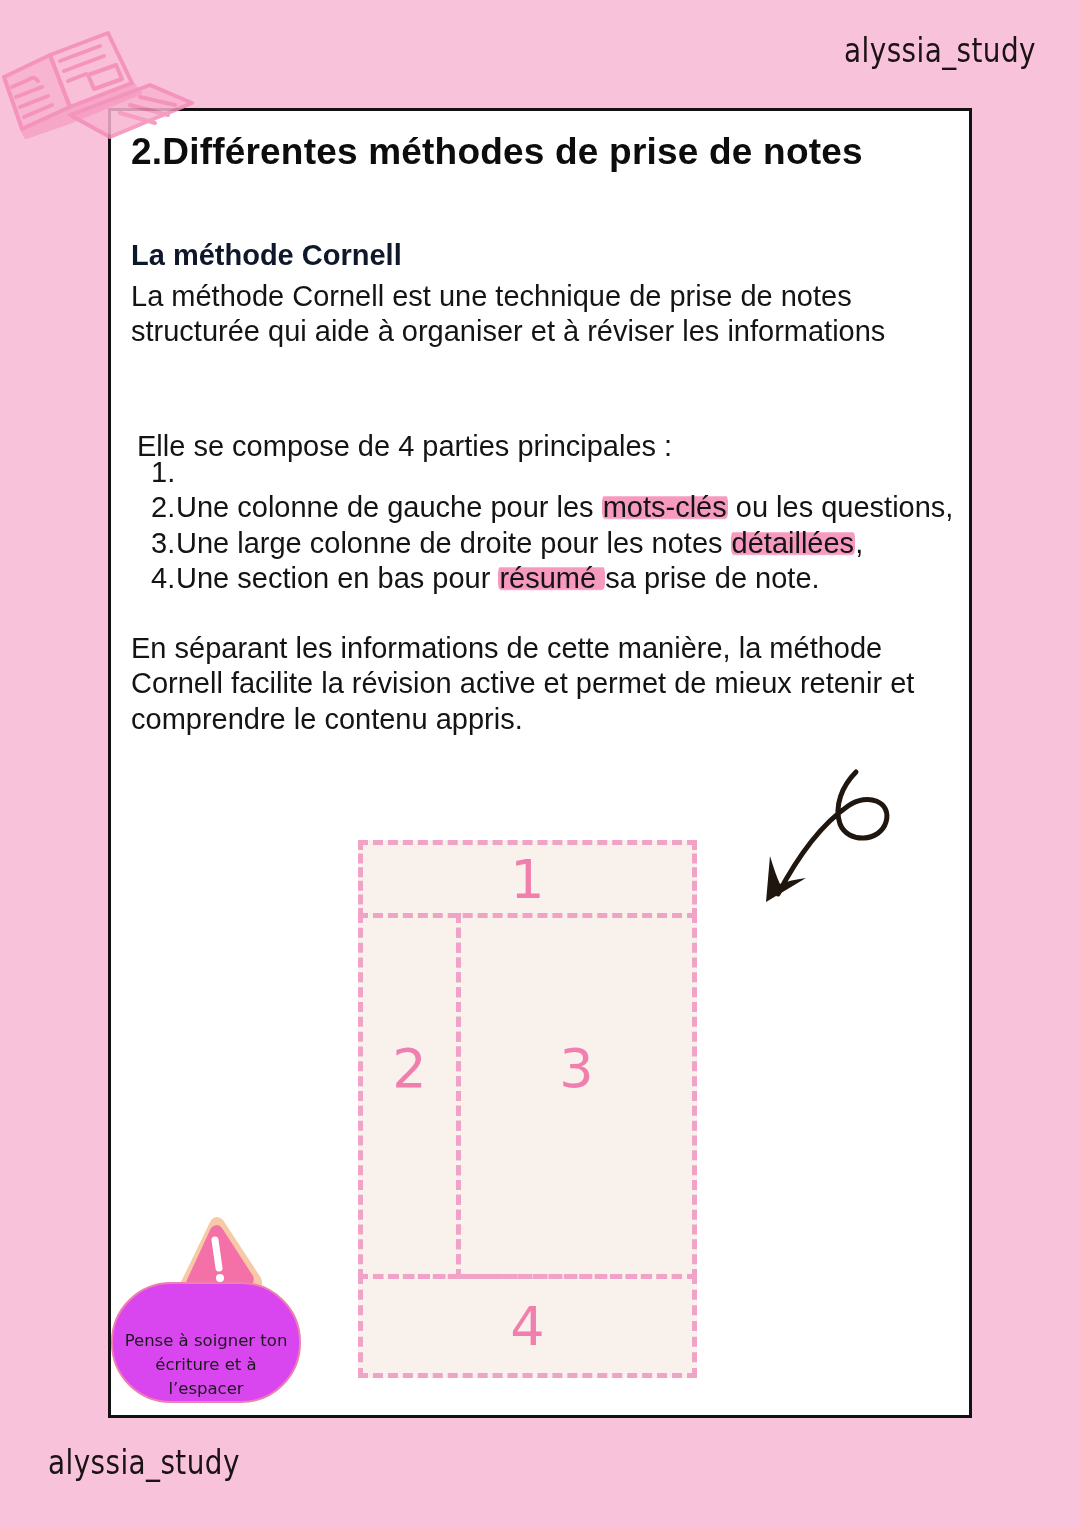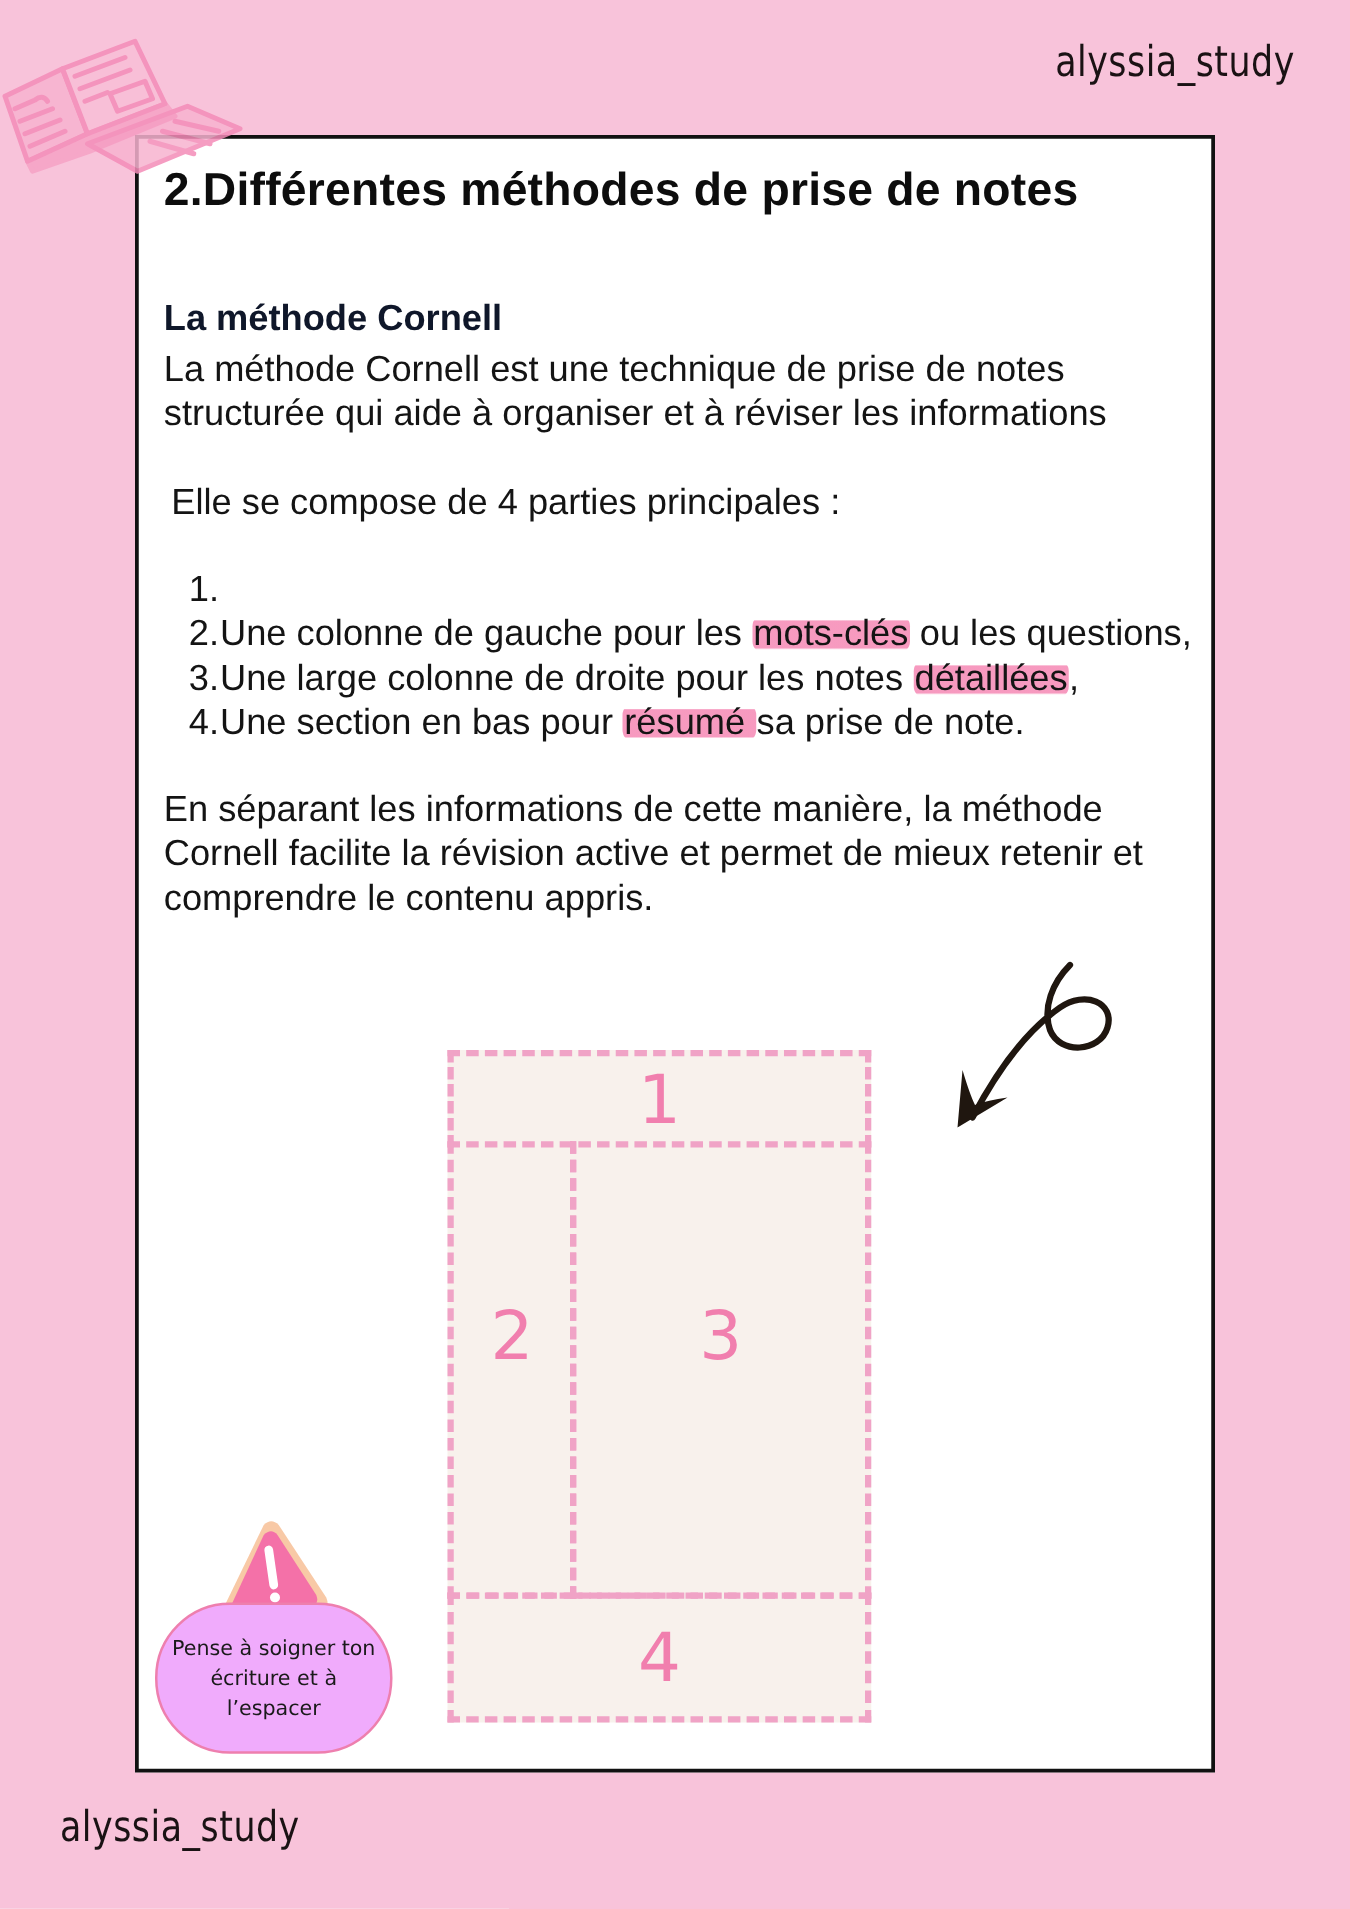--- a/index.html
+++ b/index.html
@@ -54,21 +54,21 @@
       color: #0f172a;
     }
     .body-text {
       position: absolute;
       left: 20px;
       font-size: 29px;
       line-height: 35.3px;
       color: #141414;
     }
     .intro { top: 168px; width: 800px; }
-    .intro .indent { padding-left: 6px; display: block; }
+    .intro .indent { padding-left: 6px; display: block; margin-top: 44px; }
     .list { top: 344px; left: 40px; list-style: none; }
     .list li { display: flex; }
     .list .num { width: 25px; flex: none; }
     .hl {
       background: linear-gradient(180deg, transparent 15%, rgba(244,120,170,0.75) 18%, rgba(244,120,170,0.75) 85%, transparent 90%);
       border-radius: 10px;
       padding: 0 1px;
     }
     .outro { top: 520px; width: 800px; }
 
@@ -98,26 +98,26 @@
     .cz-4 { left: 0; top: 434px; width: 339px; height: 104px; }
     .cz-2 span, .cz-3 span { margin-top: -50px; }
 
     .tip-warning {
       position: absolute;
       left: 60px; top: 1103px;
       width: 96px; height: 86px;
     }
     .tip-bubble {
       position: absolute;
-      left: 13px; top: 1171px;
+      left: 0; top: 1171px;
       width: 190px; height: 121px;
       border: 2.5px solid #ee7fae;
       border-radius: 60px;
-      background: #f0abfc;
-      display: flex; align-items: center; justify-content: center;
+      background: #d946ef;
+      display: flex; align-items: flex-end; justify-content: center;
       text-align: center;
       font-family: "DejaVu Sans", sans-serif;
       font-size: 16.5px;
       line-height: 24px;
       color: #1a1a1a;
       padding: 0 6px;
     }
   </style>
 </head>
 <body>

